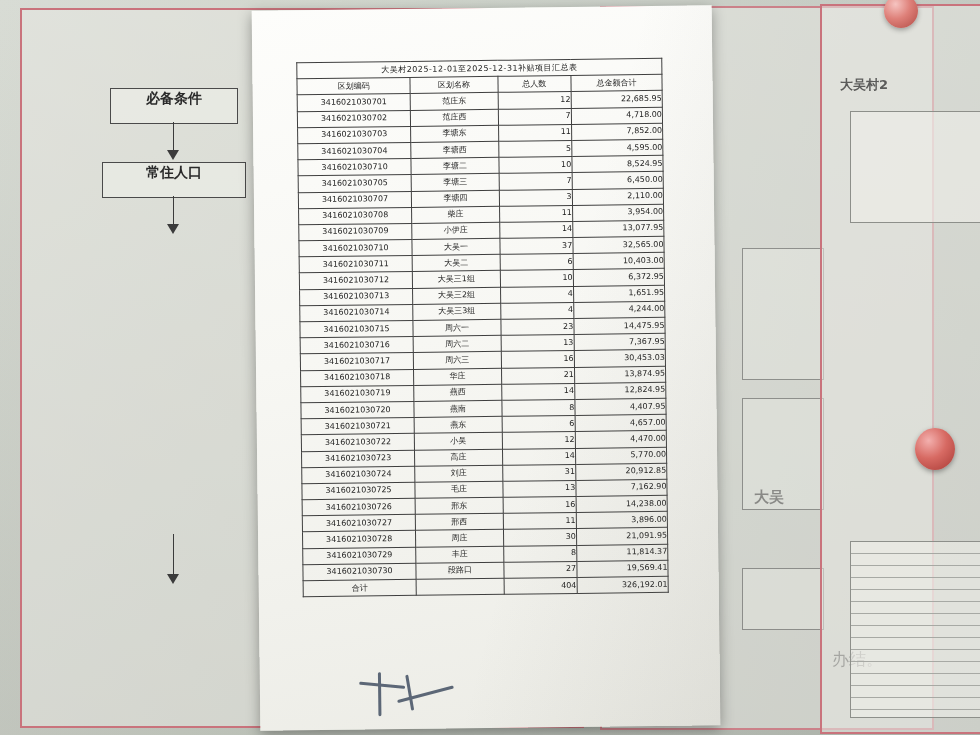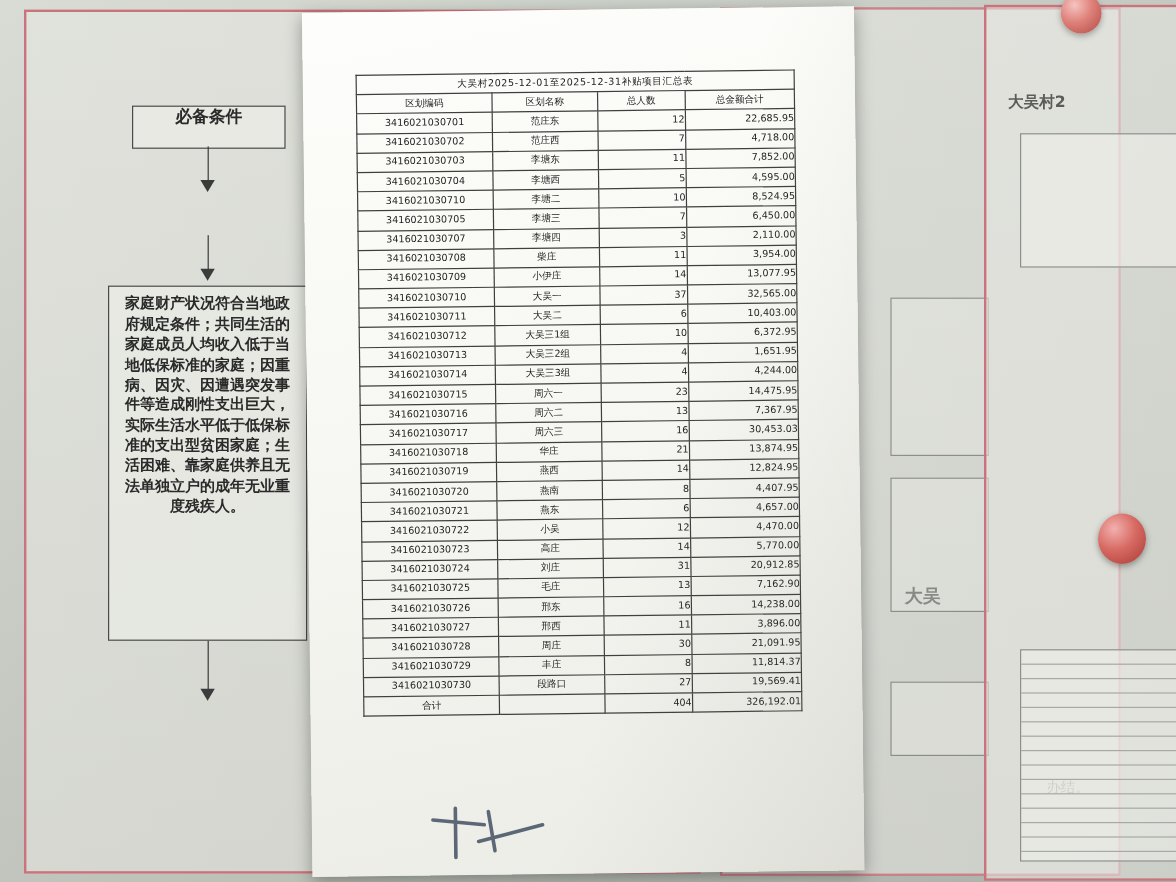--- a/index.html
+++ b/index.html
@@ -133,44 +133,44 @@
 
   <div class="poster" id="poster-left">
     <div class="inner"></div>
 
     <div class="fc-box" style="left:88px;top:78px;width:126px;height:34px;font-size:14px;font-weight:bold;">
       <span>必备条件</span>
     </div>
     <div class="fc-line" style="left:151px;top:112px;height:30px;"></div>
     <div class="fc-arrow" style="left:145px;top:140px;"></div>
 
+    <div class="fc-box" style="left:80px;top:152px;width:142px;height:34px;font-size:14px;font-weight:bold;">
+      <span>常住人口</span>
+    </div>
     <div class="fc-line" style="left:151px;top:186px;height:30px;"></div>
     <div class="fc-arrow" style="left:145px;top:214px;"></div>
 
-    <div class="fc-box" style="left:68px;top:228px;width:166px;height:296px;font-size:12.5px;font-weight:bold;padding:6px 8px;box-sizing:border-box;">
-      <span>家庭财产状况符合当地政府规定条件；共同生活的家庭成员人均收入低于当地低保标准的家庭；因重病、因灾、因遭遇突发事件等造成刚性支出巨大，实际生活水平低于低保标准的支出型贫困家庭；生活困难、靠家庭供养且无法单独立户的成年无业重度残疾人。</span>
-    </div>
     <div class="fc-line" style="left:151px;top:524px;height:42px;"></div>
     <div class="fc-arrow" style="left:145px;top:564px;"></div>
 
 
     <div class="fc-box" style="left:440px;top:70px;width:100px;height:34px;opacity:.45;"></div>
     <div class="fc-box" style="left:440px;top:150px;width:100px;height:34px;opacity:.45;"></div>
     <div class="fc-box" style="left:440px;top:230px;width:100px;height:120px;opacity:.45;"></div>
   </div>
 
   <div class="poster" id="poster-mid">
     <div class="inner"></div>
     <div class="bg-text" style="left:152px;top:480px;font-size:15px;font-weight:bold;">
       <span>大吴</span>
     </div>
     <div class="fc-box" style="left:140px;top:240px;width:80px;height:130px;opacity:.5;"></div>
     <div class="fc-box" style="left:140px;top:390px;width:80px;height:110px;opacity:.5;"></div>
     <div class="fc-box" style="left:140px;top:560px;width:80px;height:60px;opacity:.5;"></div>
-    <div class="bg-text" style="left:230px;top:640px;font-size:12px;margin-left:40px;">
+    <div class="bg-text" style="left:230px;top:640px;font-size:17px;">
       <span>办结。</span>
     </div>
   </div>
 
   <div class="poster" id="poster-right">
     <div class="inner"></div>
     <div class="bg-text" style="left:18px;top:70px;font-size:13px;font-weight:bold;">
       <span>大吴村2</span>
     </div>
     <div class="mini-table" style="left:28px;top:105px;width:135px;height:110px;"></div>

